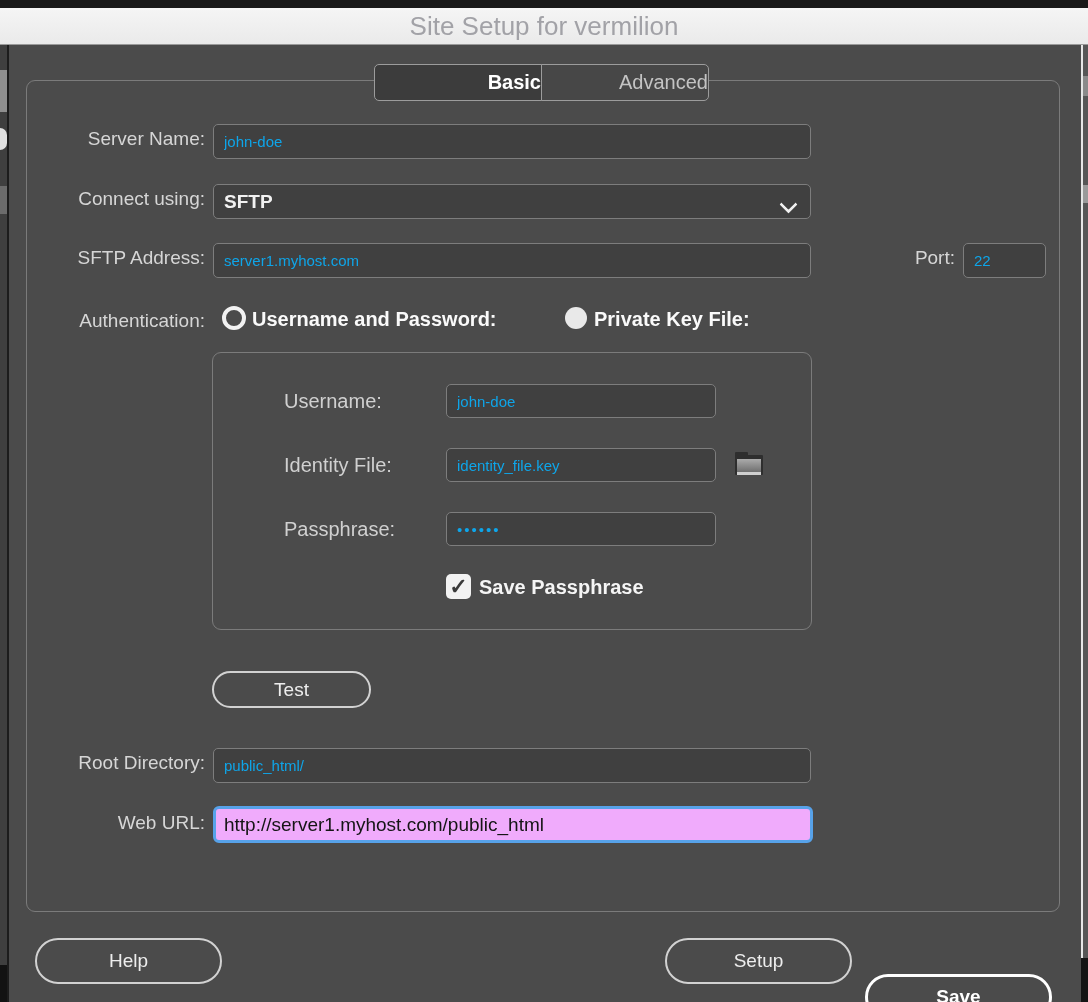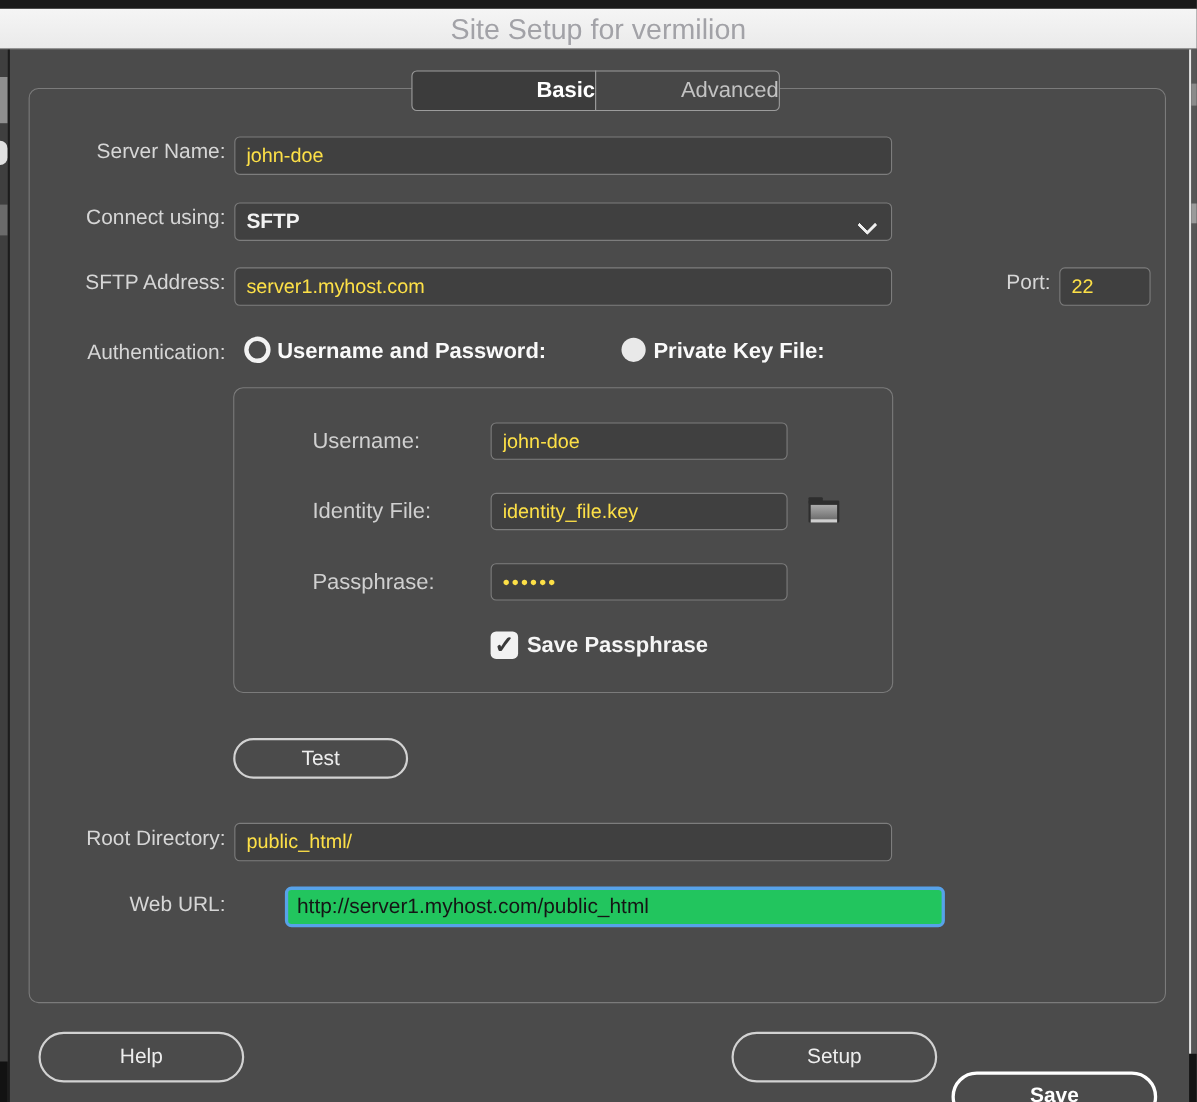--- a/index.html
+++ b/index.html
@@ -40,33 +40,33 @@
                border-radius:5px 0 0 5px; color:#ffffff; font-weight:bold; }
   .tab-advanced { left:541px; top:64px; width:168px; background:#474747;
                   border-radius:0 5px 5px 0; color:#c3c3c3; }
 
   
   .lbl { color:#d6d6d6; font-size:19px; text-align:right; }
   .lbl-in { color:#d0d0d0; font-size:20px; text-align:left; }
 
   
   .field { background:#404040; border:1px solid #7d7d7d; border-radius:5px;
-           color:#fde047; font-size:18px; padding:12px 10px;
+           color:#0ea5e9; font-size:15px; padding:12px 10px;
            font-family:"Liberation Sans", sans-serif; outline:none; }
   .dropdown { background:#404040; border:1px solid #7d7d7d; border-radius:5px;
               color:#f2f2f2; font-size:19px; padding:0 10px;
               display:flex; align-items:center; }
   .chev { position:absolute; right:16px; top:13px; width:12px; height:12px; }
   .chev:before { content:""; position:absolute; left:0; top:0; width:10px; height:10px;
                  border-right:3px solid #f0f0f0; border-bottom:3px solid #f0f0f0;
                  transform:rotate(45deg); border-radius:1px; }
 
-  .field-focus { background:#22c55e; border:3px solid #57a2e9; border-radius:6px;
+  .field-focus { background:#f0abfc; border:3px solid #57a2e9; border-radius:6px;
                  color:#151515; font-size:19px; padding:0 8px;
-                 font-family:"Liberation Sans", sans-serif; outline:none;margin-left:46px; }
+                 font-family:"Liberation Sans", sans-serif; outline:none; }
 
   
   .radio-ring { width:24px; height:24px; border:4px solid #f2f2f2; border-radius:50%;
                 background:transparent; }
   .radio-solid { width:22px; height:22px; border-radius:50%; background:#e9e9e9; }
   .radio-lbl { color:#fafafa; font-size:20px; font-weight:bold; }
 
   .checkbox { width:25px; height:25px; background:#f2f2f2; border-radius:5px;
               display:flex; align-items:center; justify-content:center;
               color:#3a3a3a; font-size:22px; font-weight:bold; line-height:1; }

